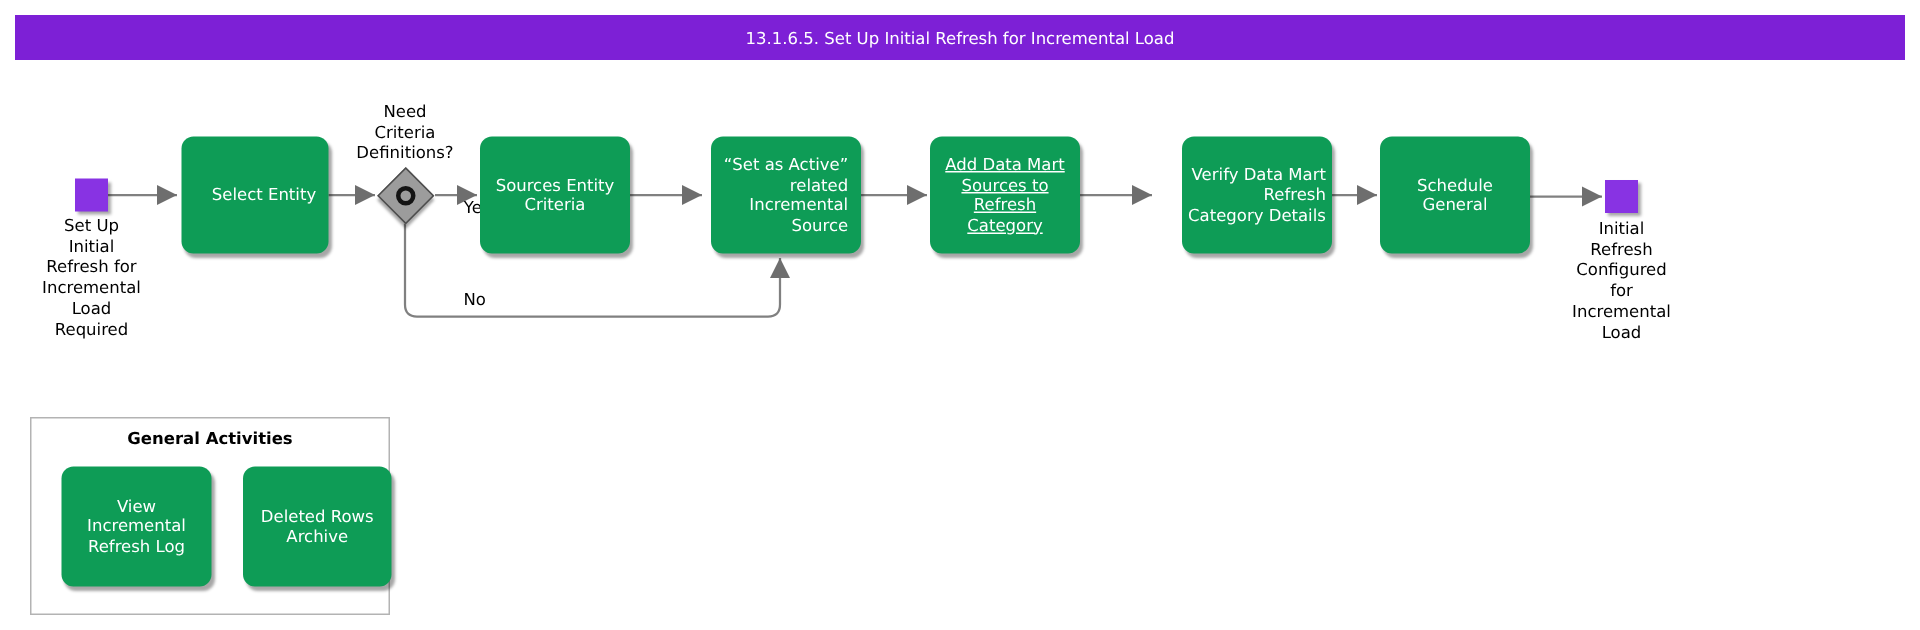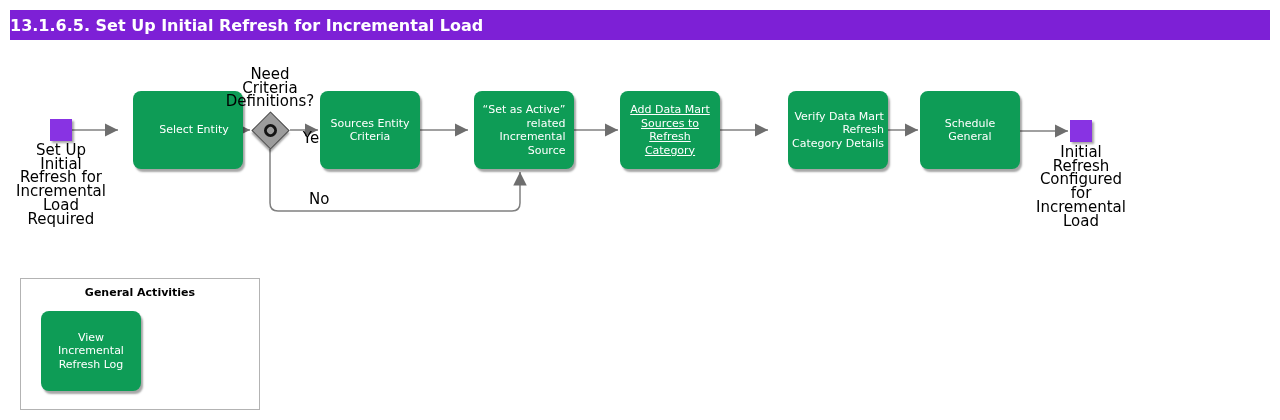--- a/index.html
+++ b/index.html
@@ -5,36 +5,36 @@
   * { margin: 0; padding: 0; box-sizing: border-box; }
   html, body { background: #ffffff; }
   body {
     font-family: "DejaVu Sans", "Liberation Sans", sans-serif;
     width: 1280px; height: 420px; position: relative; overflow: hidden;
   }
   .stage { position: absolute; left: 0; top: 0; width: 1280px; height: 420px; }
 
   .title-bar {
     position: absolute; left: 10px; top: 10px; width: 1260px; height: 30px;
-    background: #7d20d6; color: #ffffff; font-size: 16px; font-weight: bold;
-    display: flex; align-items: center; justify-content: flex-start;
+    background: #7d20d6; color: #ffffff; font-size: 11px; font-weight: normal;
+    display: flex; align-items: center; justify-content: center;
     text-align: center;
   }
 
   svg.connectors { position: absolute; left: 0; top: 0; width: 1280px; height: 420px; }
 
   .activity {
     position: absolute; top: 91px; height: 78px; width: 100px;
     background: #0e9c56; border-radius: 8px;
     box-shadow: 2px 3px 2px rgba(0,0,0,0.35);
     color: #ffffff; font-size: 11px; line-height: 13.5px;
     display: flex; align-items: center; justify-content: center;
     text-align: center; white-space: pre;
   }
-  .act-select   { left: 133px; width: 110px; padding-left: 12px; }
+  .act-select   { left: 121px; width: 98px; padding-left: 12px; }
   .act-choose   { left: 320px; }
   .act-setactive{ left: 474px; text-align: right; }
   .act-add      { left: 620px; text-decoration: underline; }
   .act-verify   { left: 788px; text-align: right; }
   .act-schedule { left: 920px; }
 
   .event-square {
     position: absolute; width: 22px; height: 22px; background: #8833e3;
     box-shadow: 2px 2px 2px rgba(0,0,0,0.35);
   }
@@ -46,21 +46,21 @@
     background: #9c9c9c; border: 1px solid #4d4d4d; transform: rotate(45deg);
     box-shadow: 2px 2px 2px rgba(0,0,0,0.35);
     display: flex; align-items: center; justify-content: center;
   }
   .diamond .ring {
     width: 13px; height: 13px; border: 3px solid #141414; border-radius: 50%;
     background: #9c9c9c;
   }
 
   .flow-label {
-    position: absolute; color: #000000; font-size: 15px; line-height: 13.7px;
+    position: absolute; color: #000000; font-size: 11px; line-height: 13.7px;
     text-align: center; white-space: pre;
   }
   .lbl-start    { left: 11px;  top: 144px; width: 100px; }
   .lbl-end      { left: 1031px;top: 146px; width: 100px; }
   .lbl-decision { left: 220px; top: 68px;  width: 100px; }
   .lbl-yes      { left: 297px; top: 132px; width: 30px; text-align: right; }
   .lbl-no       { left: 309px; top: 193px; width: 30px; text-align: left; }
 
   .ga-box {
     position: absolute; left: 20px; top: 278px; width: 240px; height: 132px;
@@ -168,15 +168,19 @@
 Incremental
 Load</div>
 
   <div class="ga-box">
     <div class="ga-title">General Activities</div>
     <div class="ga-item ga-item-1">
       <span>View
 Incremental
 Refresh Log</span>
     </div>
+    <div class="ga-item ga-item-2">
+      <span>Deleted Rows
+Archive</span>
+    </div>
   </div>
 
 </div>
 
 </body></html>

